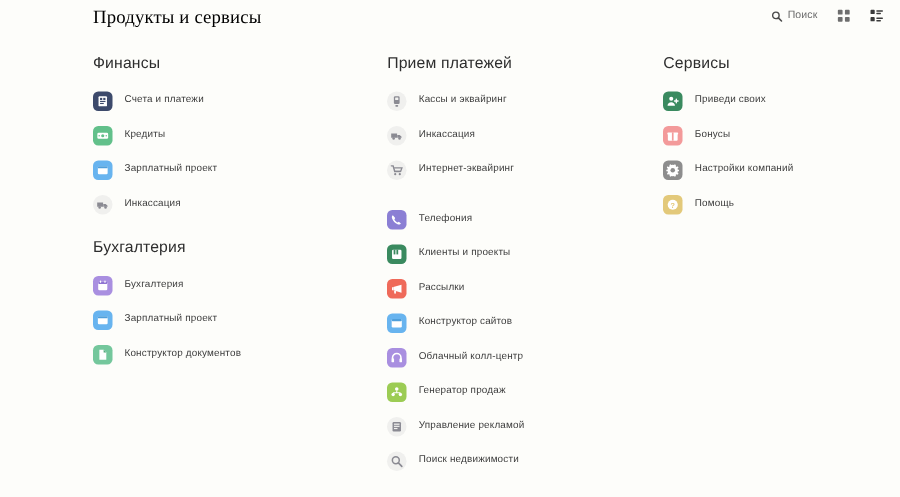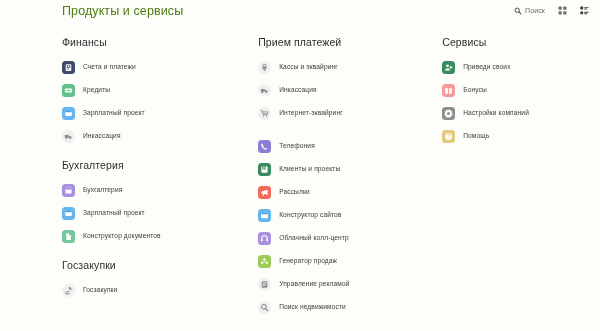--- a/index.html
+++ b/index.html
@@ -14,22 +14,23 @@
 
   .page { position: relative; width: 600px; height: 331px; background: #fdfdfa; }
 
   
   .header {
     position: absolute; top: 0; left: 0; right: 0; height: 28px;
     display: flex; align-items: center;
   }
   .header-title {
     position: absolute; left: 62px; top: 4px;
-    font-size: 12.5px; color: #4d7c0f; letter-spacing: .1px;
+    font-size: 12.5px; color: #000000; letter-spacing: .1px;
     white-space: nowrap;
+    font-family: Liberation Serif, serif;
   }
   .header-tools {
     position: absolute; right: 11px; top: 6px;
     display: flex; align-items: center; gap: 13px;
   }
   .search-btn {
     display: flex; align-items: center; gap: 3px;
     cursor: pointer; user-select: none;
   }
   .search-label { font-size: 7px; color: #6b6b6b; letter-spacing: .1px; }
@@ -187,33 +188,20 @@
           <div class="item">
             <span class="item-icon" style="background: rgb(116, 199, 156);">
               <svg width="9" height="9" viewBox="0 0 16 16">
                 <path d="M4 2h5l3.2 3.2V14H4z" fill="#ffffff"></path>
                 <path d="M9 2l3.2 3.2H9z" fill="#55a87c"></path>
               </svg>
             </span>
             <span class="item-label">Конструктор документов</span>
           </div>
         </div>
-        <div class="group">
-          <div class="group-title">Госзакупки</div>
-          <div class="item">
-            <span class="item-icon plain">
-              <svg width="9" height="9" viewBox="0 0 16 16">
-                <rect x="2" y="9.6" width="8.4" height="1.8" rx="0.9" transform="rotate(-24 6 10.5)" fill="#8a8a92"></rect>
-                <rect x="8.2" y="2.6" width="5.4" height="3.6" rx="1" transform="rotate(44 10.9 4.4)" fill="#8a8a92"></rect>
-                <rect x="2.2" y="13" width="8" height="1.6" rx="0.8" fill="#8a8a92"></rect>
-              </svg>
-            </span>
-            <span class="item-label">Госзакупки</span>
-          </div>
-        </div>
       </div>
     <div class="col col-2">
         <div class="group">
           <div class="group-title">Прием платежей</div>
           <div class="item">
             <span class="item-icon plain">
               <svg width="9" height="9" viewBox="0 0 16 16">
                 <rect x="4.6" y="2" width="6.8" height="9.4" rx="1.5" fill="#8a8a92"></rect>
                 <rect x="6.1" y="3.6" width="3.8" height="2.8" rx="0.6" fill="#f0f0ee"></rect>
                 <rect x="6.3" y="12.4" width="3.4" height="2" rx="0.9" fill="#8a8a92"></rect>

